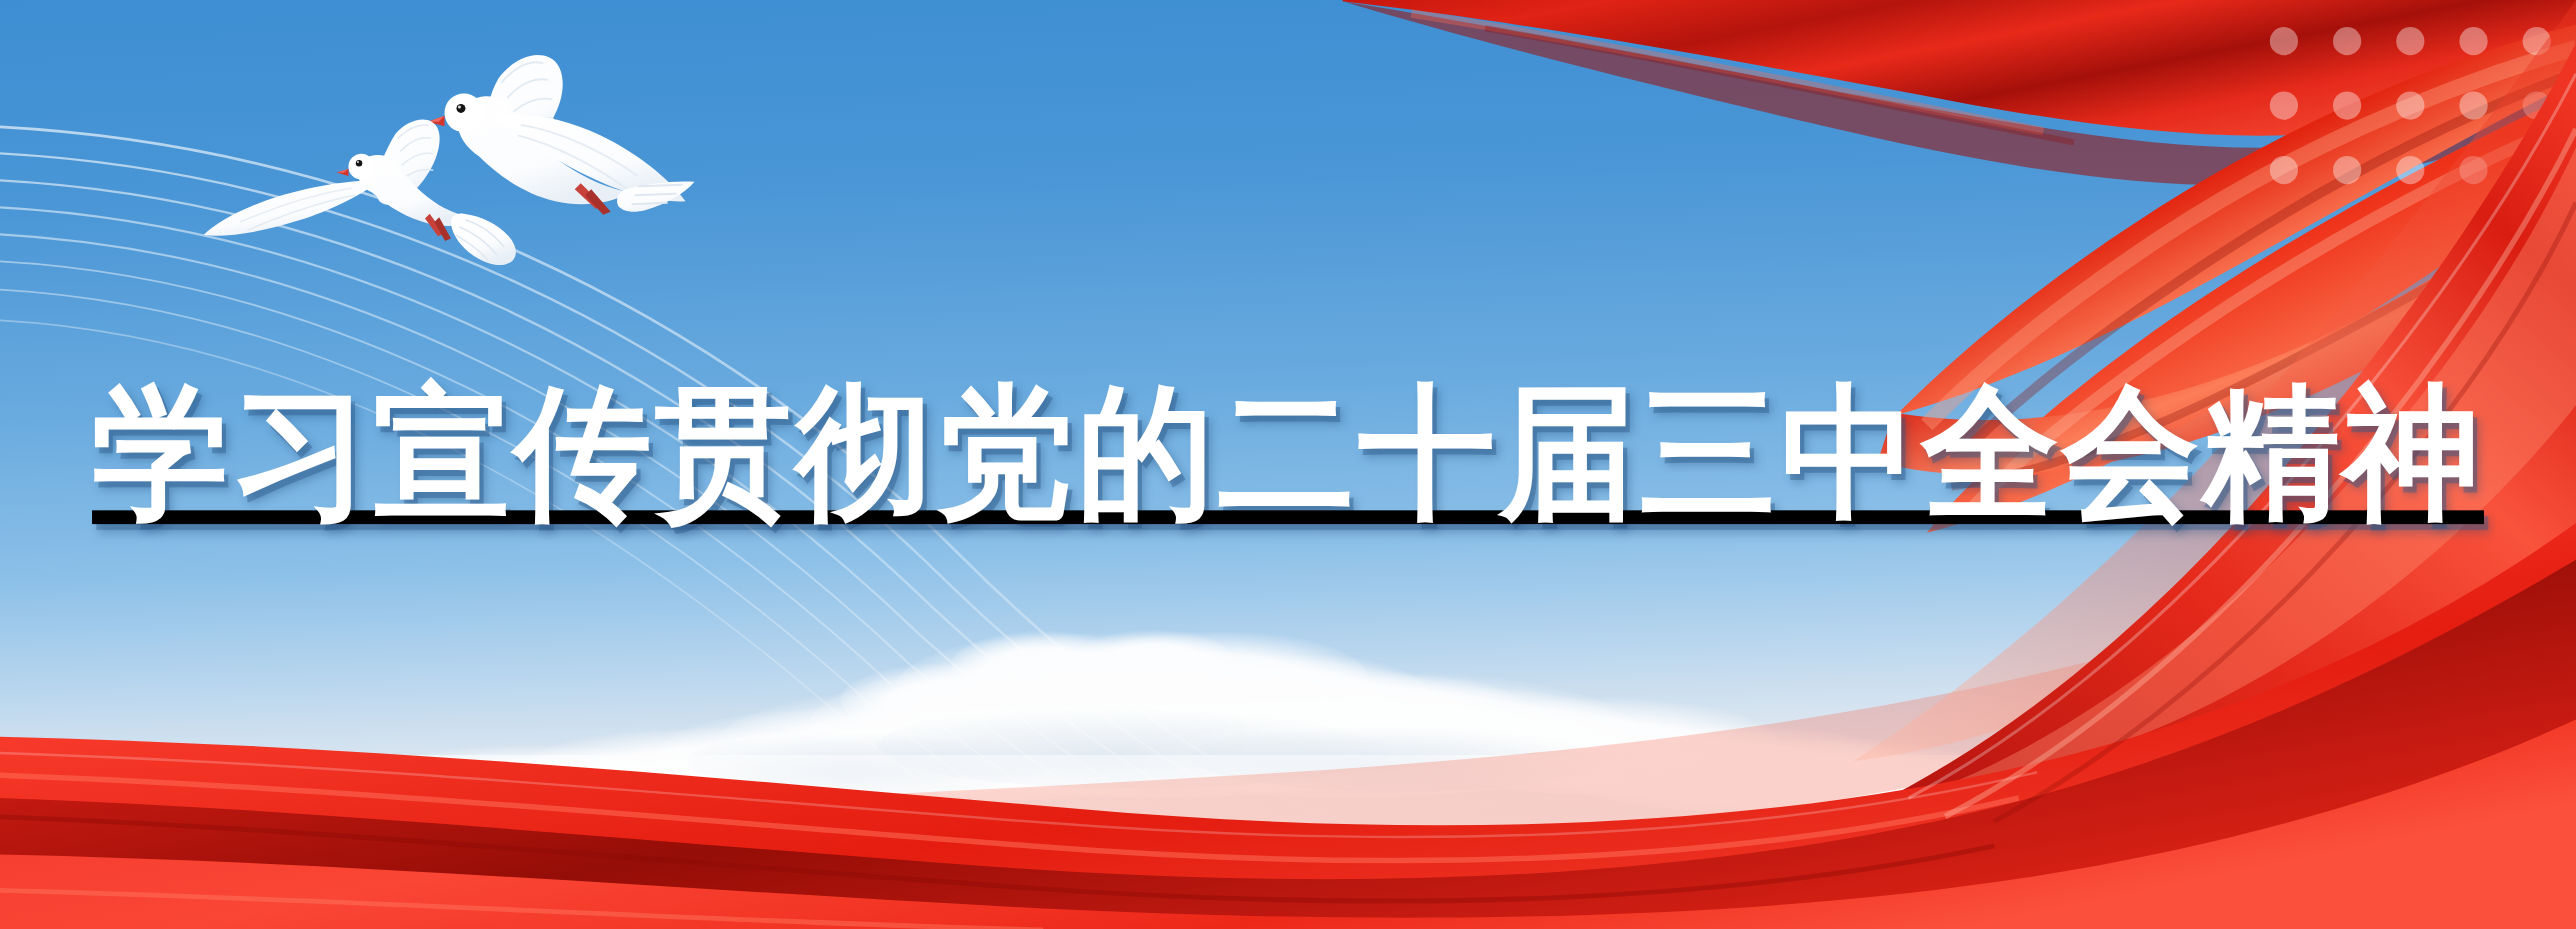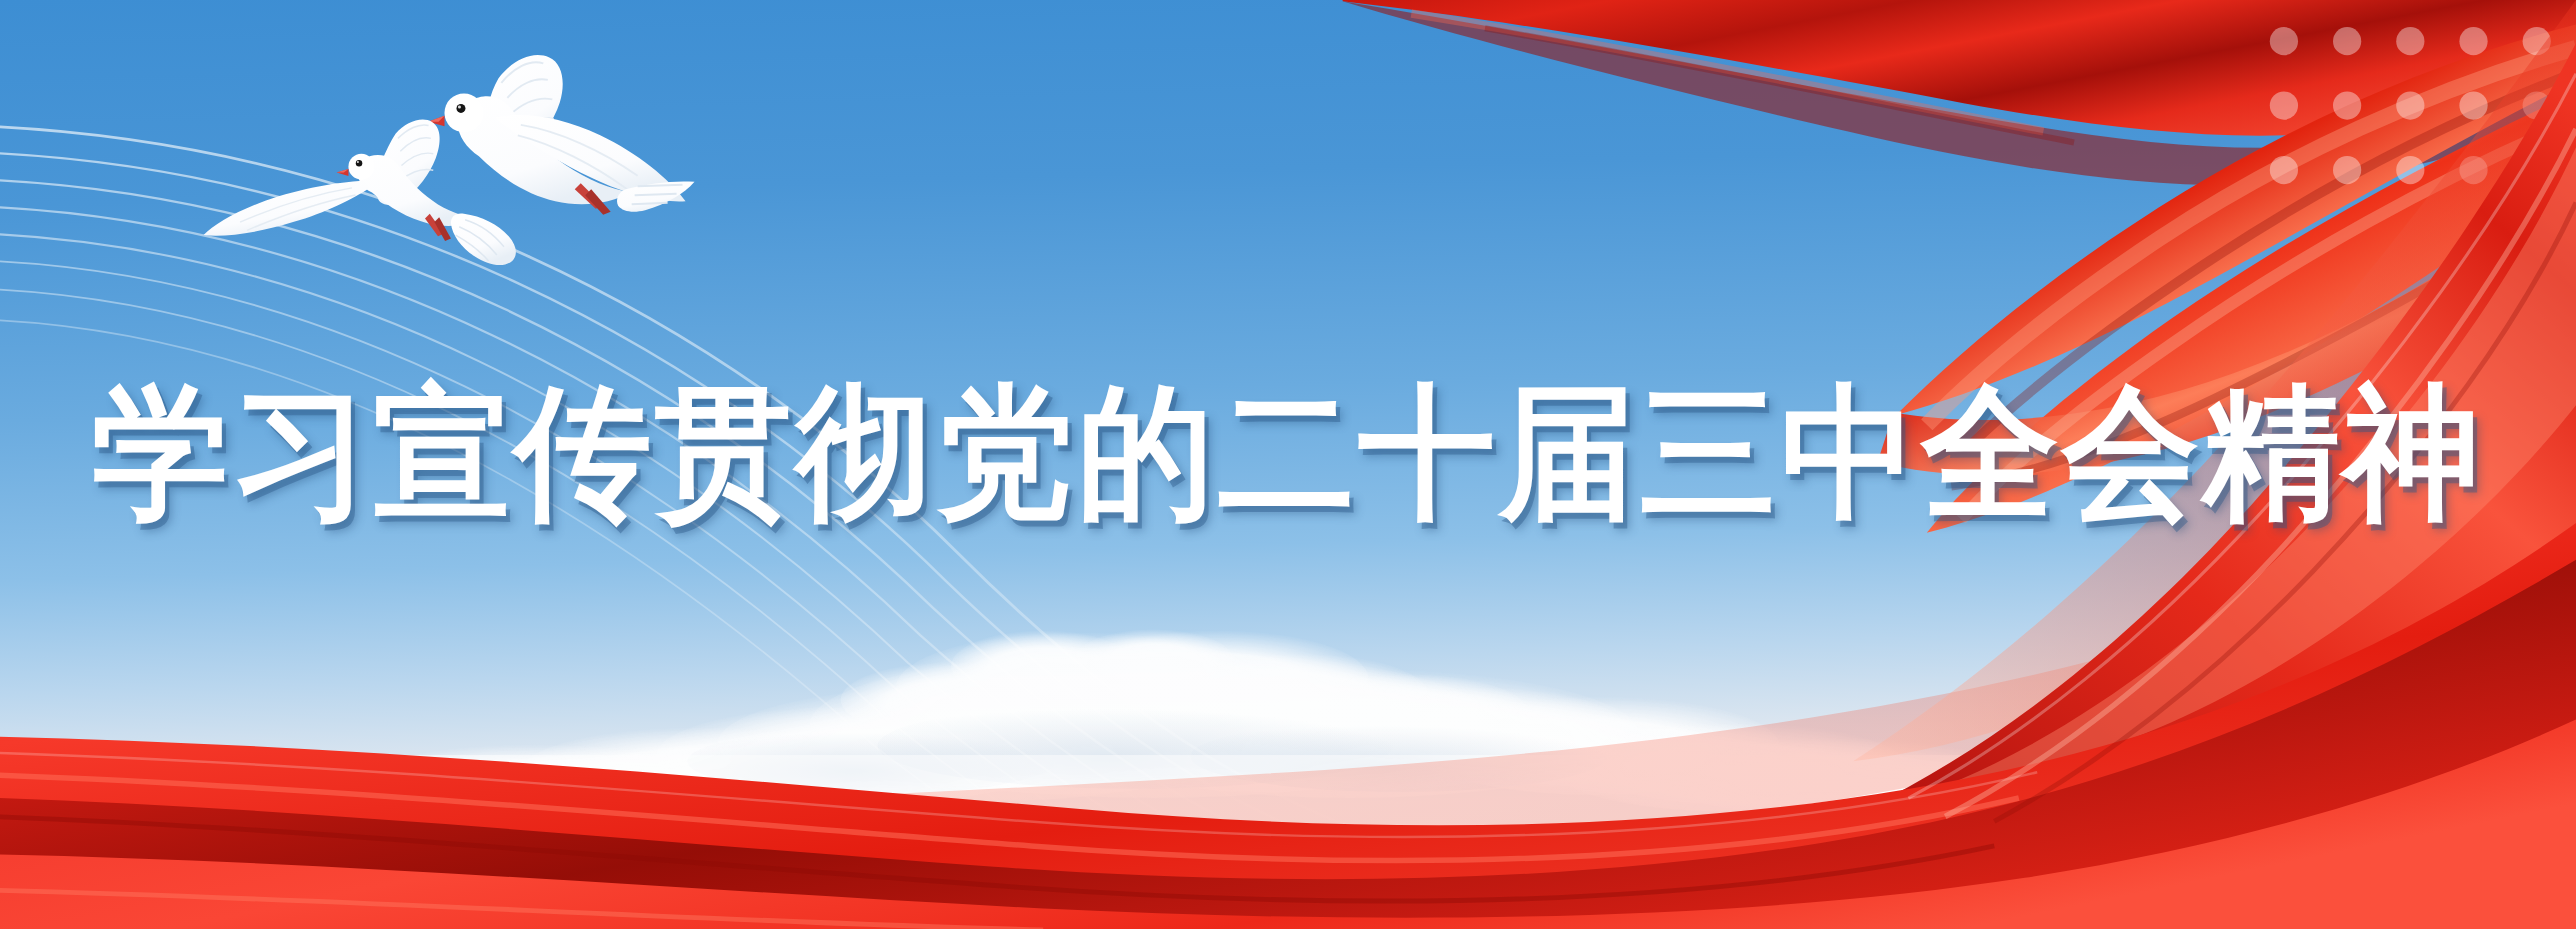--- a/index.html
+++ b/index.html
@@ -28,20 +28,21 @@
     position: absolute;
     left: 0;
     top: 371px;
     width: 2576px;
     height: 160px;
     display: flex;
     align-items: center;
     justify-content: center;
     z-index: 40;
     pointer-events: none;
+    text-decoration: underline;
   }
   #banner-title {
     font-family: "DejaVu Serif", "Liberation Serif", serif;
     font-weight: 700;
     font-size: 137px;
     line-height: 1;
     color: #ffffff;
     letter-spacing: 3.7px;
     white-space: nowrap;
     text-shadow:

